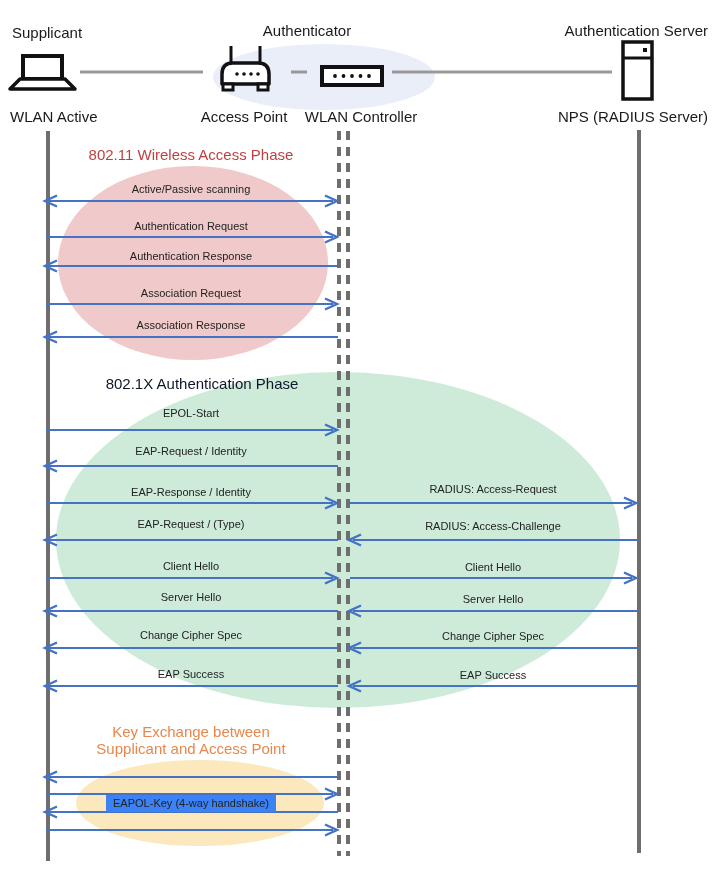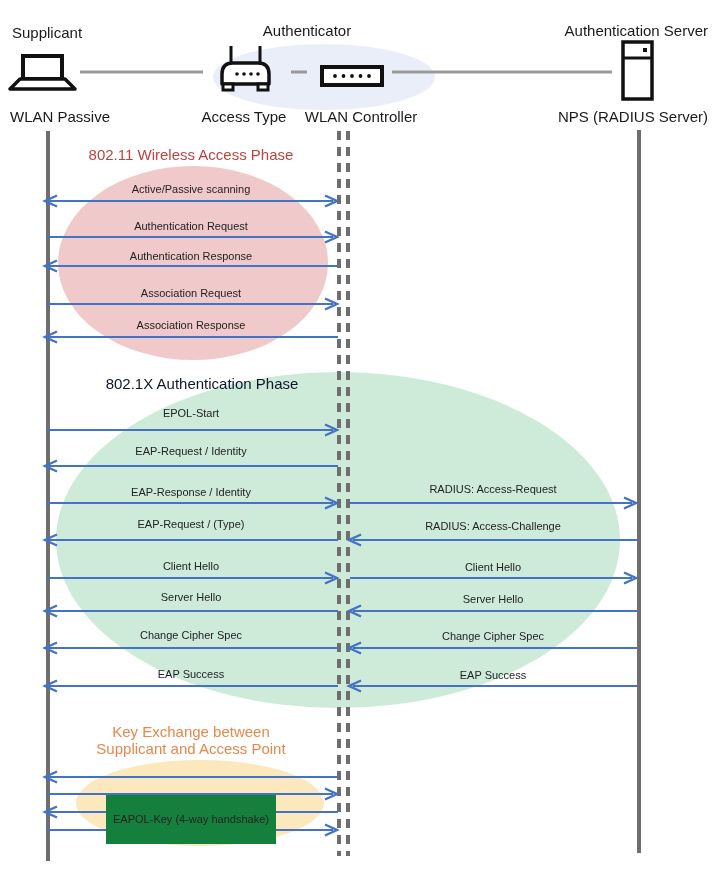--- a/index.html
+++ b/index.html
@@ -9,21 +9,21 @@
   .lbl{position:absolute;font-size:11px;line-height:17px;color:#222;text-align:center;white-space:nowrap;}
   .role,.actor{font-size:15px;line-height:18px;color:#1a1a1a;}
   .left-align{text-align:left;}
   .right-align{text-align:right;}
   .ptitle{font-size:15px;line-height:17px;}
   .ptitle.red{color:#BF4040;}
   .ptitle.green{color:#0f172a;}
   .ptitle.orange{color:#E8874D;}
   .col-left{left:44px;width:294px;}
   .col-right{left:348px;width:290px;}
-  .whitebox{background:#15803d;padding:16px 7px;display:inline-block;}
+  .whitebox{background:#3b82f6;padding:0 7px;display:inline-block;}
   .al{stroke:#4472C4;stroke-width:2;fill:none;}
   .ah{stroke:#4472C4;stroke-width:2.4;fill:none;stroke-linejoin:miter;}
 </style>
 </head>
 <body>
 
 <div class="canvas">
 
   <svg width="713" height="875" viewBox="0 0 713 875">
 
@@ -170,22 +170,22 @@
     <g>
       <line class="al" x1="46" y1="830" x2="333" y2="830"></line>
       <polyline class="ah" points="325,824.5 337,830 325,835.5"></polyline>
     </g>
   </svg>
 
   <div class="lbl role" style="left:232px;top:22px;width:150px;">Authenticator</div>
   <div class="lbl role left-align" style="left:12px;top:24px;width:140px;">Supplicant</div>
   <div class="lbl role right-align" style="left:550px;top:22px;width:158px;">Authentication Server</div>
 
-  <div class="lbl actor left-align" style="left:10px;top:108px;width:140px;">WLAN Passive</div>
-  <div class="lbl actor" style="left:169px;top:108px;width:150px;">Access Type</div>
+  <div class="lbl actor left-align" style="left:10px;top:108px;width:140px;">WLAN Active</div>
+  <div class="lbl actor" style="left:169px;top:108px;width:150px;">Access Point</div>
   <div class="lbl actor" style="left:286px;top:108px;width:150px;">WLAN Controller</div>
   <div class="lbl actor right-align" style="left:550px;top:108px;width:158px;">NPS (RADIUS Server)</div>
 
   <div class="lbl ptitle red col-left" style="top:146px;">802.11 Wireless Access Phase</div>
   <div class="lbl col-left" style="top:181px;">Active/Passive scanning</div>
   <div class="lbl col-left" style="top:218px;">Authentication Request</div>
   <div class="lbl col-left" style="top:248px;">Authentication Response</div>
   <div class="lbl col-left" style="top:285px;">Association Request</div>
   <div class="lbl col-left" style="top:317px;">Association Response</div>
 

